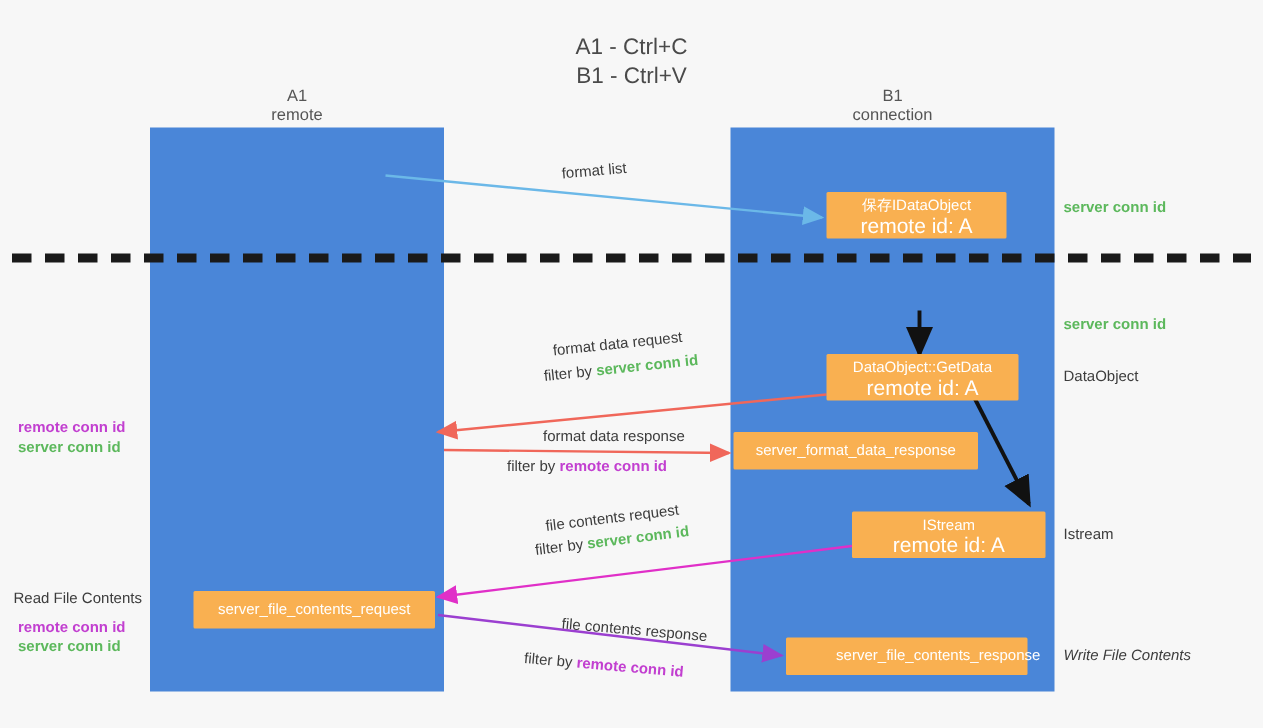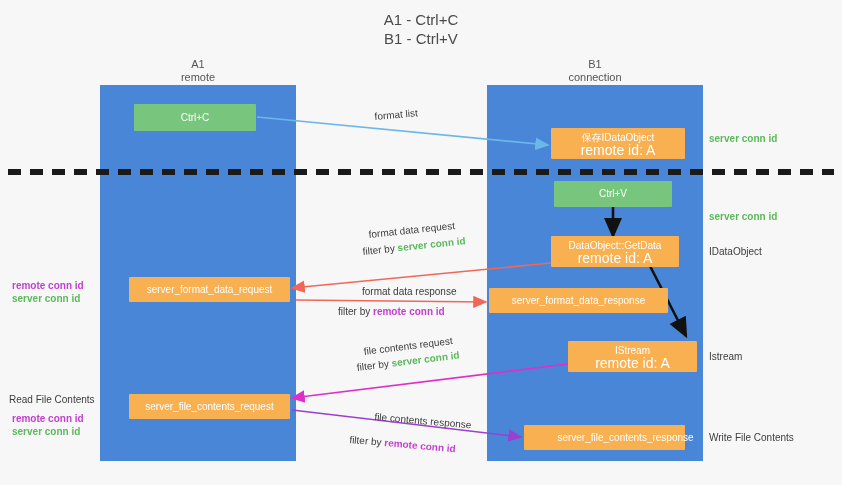--- a/index.html
+++ b/index.html
@@ -7,21 +7,21 @@
     width:842px;height:485px;
     background:#f7f7f7;
     font-family:"Liberation Sans", sans-serif;
     overflow:hidden;
     position:relative;
   }
   #stage{position:absolute;left:0;top:0;width:842px;height:485px;}
 
   .title{
     position:absolute;width:842px;text-align:center;
-    color:#4a4a4a;font-size:15px;line-height:19px;top:10px;
+    color:#4a4a4a;font-size:15px;line-height:19px;top:22px;
     white-space:pre-line;
   }
 
   .col-head{
     position:absolute;text-align:center;color:#555;
     font-size:11px;line-height:13px;white-space:pre-line;
   }
   .lane{position:absolute;background:#4a86d8;}
 
   .node{
@@ -96,43 +96,34 @@
 
     <line x1="296" y1="300" x2="486" y2="302" stroke="#f0675a" stroke-width="1.6" marker-end="url(#ah-red)"></line>
 
     <line x1="650" y1="266" x2="686" y2="336" stroke="#111111" stroke-width="2.6" marker-end="url(#ah-black)"></line>
 
     <line x1="568" y1="364" x2="292" y2="398" stroke="#e02fc8" stroke-width="1.6" marker-end="url(#ah-magenta)"></line>
 
     <line x1="292" y1="410" x2="521" y2="437" stroke="#9b3fd0" stroke-width="1.6" marker-end="url(#ah-purple)"></line>
   </svg>
 
-  <div class="node green" style="left:134px;top:104px;width:122px;height:27px;">
-    <span>Ctrl+C</span>
-  </div>
 
-  <div class="node orange" style="left:551px;top:128px;width:134px;height:31px;">
+  <div class="node orange" style="left:551px;top:128px;width:120px;height:31px;">
     <span>保存IDataObject</span>
     <span class="l2">remote id: A</span>
   </div>
 
-  <div class="node green" style="left:554px;top:181px;width:118px;height:26px;">
-    <span>Ctrl+V</span>
-  </div>
 
   <div class="node orange" style="left:551px;top:236px;width:128px;height:31px;">
     <span>DataObject::GetData</span>
     <span class="l2">remote id: A</span>
   </div>
 
-  <div class="node orange" style="left:129px;top:277px;width:161px;height:25px;">
-    <span>server_format_data_request</span>
-  </div>
 
-  <div class="node orange" style="left:489px;top:288px;width:179px;height:25px;">
+  <div class="node orange" style="left:489px;top:288px;width:163px;height:25px;">
     <span>server_format_data_response</span>
   </div>
 
   <div class="node orange" style="left:568px;top:341px;width:129px;height:31px;">
     <span>IStream</span>
     <span class="l2">remote id: A</span>
   </div>
 
   <div class="node orange" style="left:129px;top:394px;width:161px;height:25px;">
     <span>server_file_contents_request</span>
@@ -151,23 +142,23 @@
   <div class="edge-label" style="left:338px;top:305px;"><span>filter by </span><span class="m">remote conn id</span></div>
 
   <div class="edge-label rot" style="left:363px;top:345px;transform:rotate(-7deg);">file contents request</div>
   <div class="edge-label rot" style="left:356px;top:361px;transform:rotate(-7deg);"><span>filter by </span><span class="g">server conn id</span></div>
 
   <div class="edge-label rot" style="left:375px;top:410px;transform:rotate(5deg);">file contents response</div>
   <div class="edge-label rot" style="left:350px;top:433px;transform:rotate(5deg);"><span>filter by </span><span class="m">remote conn id</span></div>
 
   <div class="side-label green" style="left:709px;top:132px;">server conn id</div>
   <div class="side-label green" style="left:709px;top:210px;">server conn id</div>
-  <div class="side-label" style="left:709px;top:245px;">IDataObject</div>
+  <div class="side-label" style="left:709px;top:245px;">DataObject</div>
   <div class="side-label" style="left:709px;top:350px;">Istream</div>
-  <div class="side-label" style="left:709px;top:431px;">Write File Contents</div>
+  <div class="side-label" style="left:709px;top:431px;font-style:italic;">Write File Contents</div>
 
   <div class="side-label magenta" style="left:12px;top:279px;">remote conn id</div>
   <div class="side-label green" style="left:12px;top:292px;">server conn id</div>
 
   <div class="side-label" style="left:9px;top:393px;">Read File Contents</div>
   <div class="side-label magenta" style="left:12px;top:412px;">remote conn id</div>
   <div class="side-label green" style="left:12px;top:425px;">server conn id</div>
 
 </div>
 

